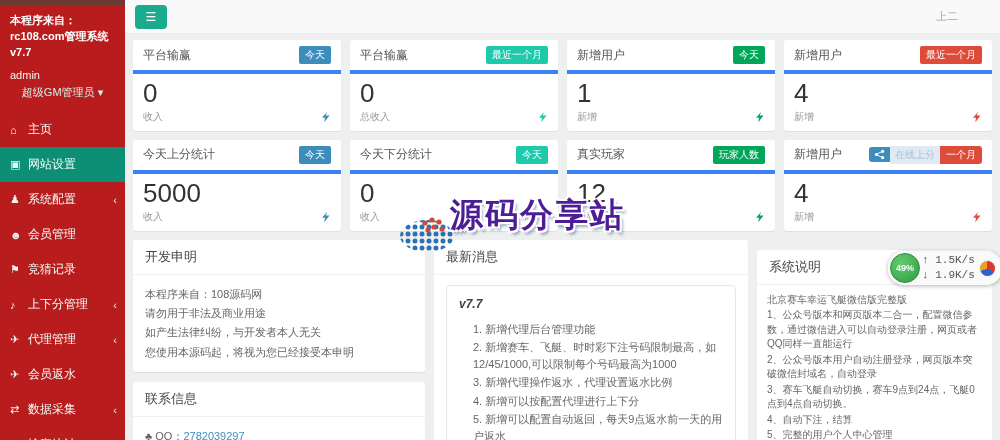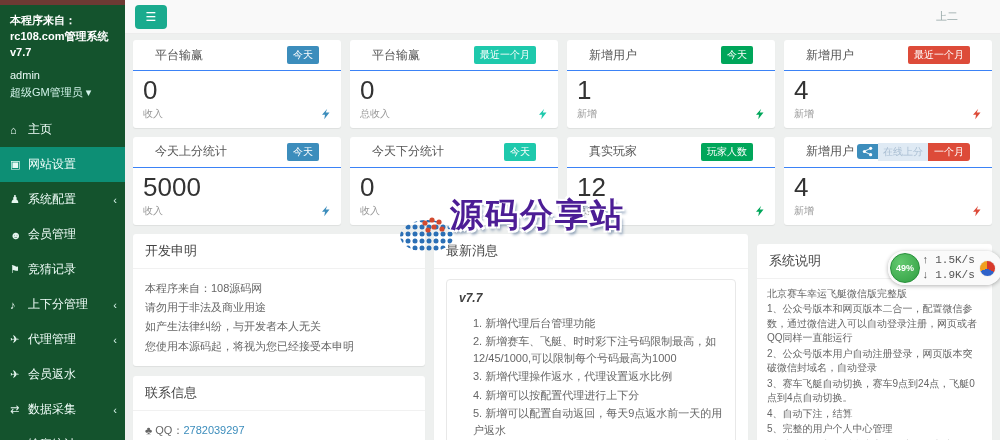--- a/index.html
+++ b/index.html
@@ -4,38 +4,38 @@
 <style>
   * { margin:0; padding:0; box-sizing:border-box; }
   html,body { width:1000px; height:440px; }
   body {
     position:relative; overflow:hidden;
     background:#eef0ef;
     font-family:"Liberation Sans","DejaVu Sans",sans-serif;
     color:#444;
   }
   
-  .sidebar { position:absolute; left:0; top:0; width:125px; height:440px; background:#14532d; z-index:2; }
+  .sidebar { position:absolute; left:0; top:0; width:125px; height:440px; background:#b91c1c; z-index:2; }
   .top-strip { height:5px; background:#6d3a33; }
   .brand { padding:8px 10px 4px; color:#fff; font-size:11px; font-weight:bold; line-height:1.45; }
   .who { padding:2px 10px 10px; color:#eafaf5; font-size:11px; line-height:1.6; }
-  .who .role { color:#d2f3ea; }
+  .who .role { color:#d2f3ea;text-align:center; }
   .menu-item { display:flex; align-items:center; height:35px; padding:0 10px; color:#f2fffb; font-size:12px; cursor:pointer; position:relative; }
   .menu-item.active { background:#0d8f75; }
   .mi-icon { width:18px; font-size:11px; opacity:.95; flex:0 0 18px; }
   .mi-chev { position:absolute; right:8px; font-size:11px; color:#d8f4ec; }
   
   .topbar { position:absolute; left:125px; right:0; top:0; height:34px; background:#f9f9f9; border-bottom:1px solid #ececec; }
   .burger { position:absolute; left:10px; top:5px; width:32px; height:24px; background:#1aab8e; border-radius:4px; color:#fff; font-size:12px; text-align:center; line-height:24px; cursor:pointer; }
   .top-right { position:absolute; right:42px; top:9px; font-size:11px; color:#9aa; }
   
   .main { position:absolute; left:125px; top:34px; right:0; bottom:0; }
   .cards { display:grid; grid-template-columns:repeat(4,1fr); gap:9px; margin:6px 8px 0; }
   .card { background:#fff; border-radius:3px; box-shadow:0 1px 1px rgba(0,0,0,.07); }
-  .card-head { display:flex; justify-content:space-between; align-items:center; padding:6px 22px; border-bottom:1px solid #3b82f6; font-size:12px; color:#555; min-height:27px; }
+  .card-head { display:flex; justify-content:space-between; align-items:center; padding:6px 10px; border-bottom:4px solid #3b82f6; font-size:12px; color:#555; min-height:27px; }
   .badge { font-size:10px; color:#fff; padding:2px 6px; border-radius:2px; white-space:nowrap; }
   .b-blue { background:#3c8dbc; } .b-teal { background:#1ec9ac; }
   .b-green{ background:#00a65a; } .b-red  { background:#dd4b39; }
   .card-body { padding:5px 10px 7px; }
   .num { font-size:26px; font-weight:300; color:#333; line-height:1.15; }
   .sub-row { display:flex; justify-content:space-between; align-items:center; font-size:10px; color:#9a9a9a; margin-top:1px; }
   .bolt { width:9px; height:12px; }
   .i-blue{ fill:#3c8dbc; } .i-teal{ fill:#1ec9ac; } .i-green{ fill:#00a65a; } .i-red{ fill:#dd4b39; }
   .chip-wrap { display:flex; align-items:center; }
   .chip { background:#3c8dbc; border-radius:3px 0 0 3px; padding:2px 5px; display:flex; align-items:center; }

